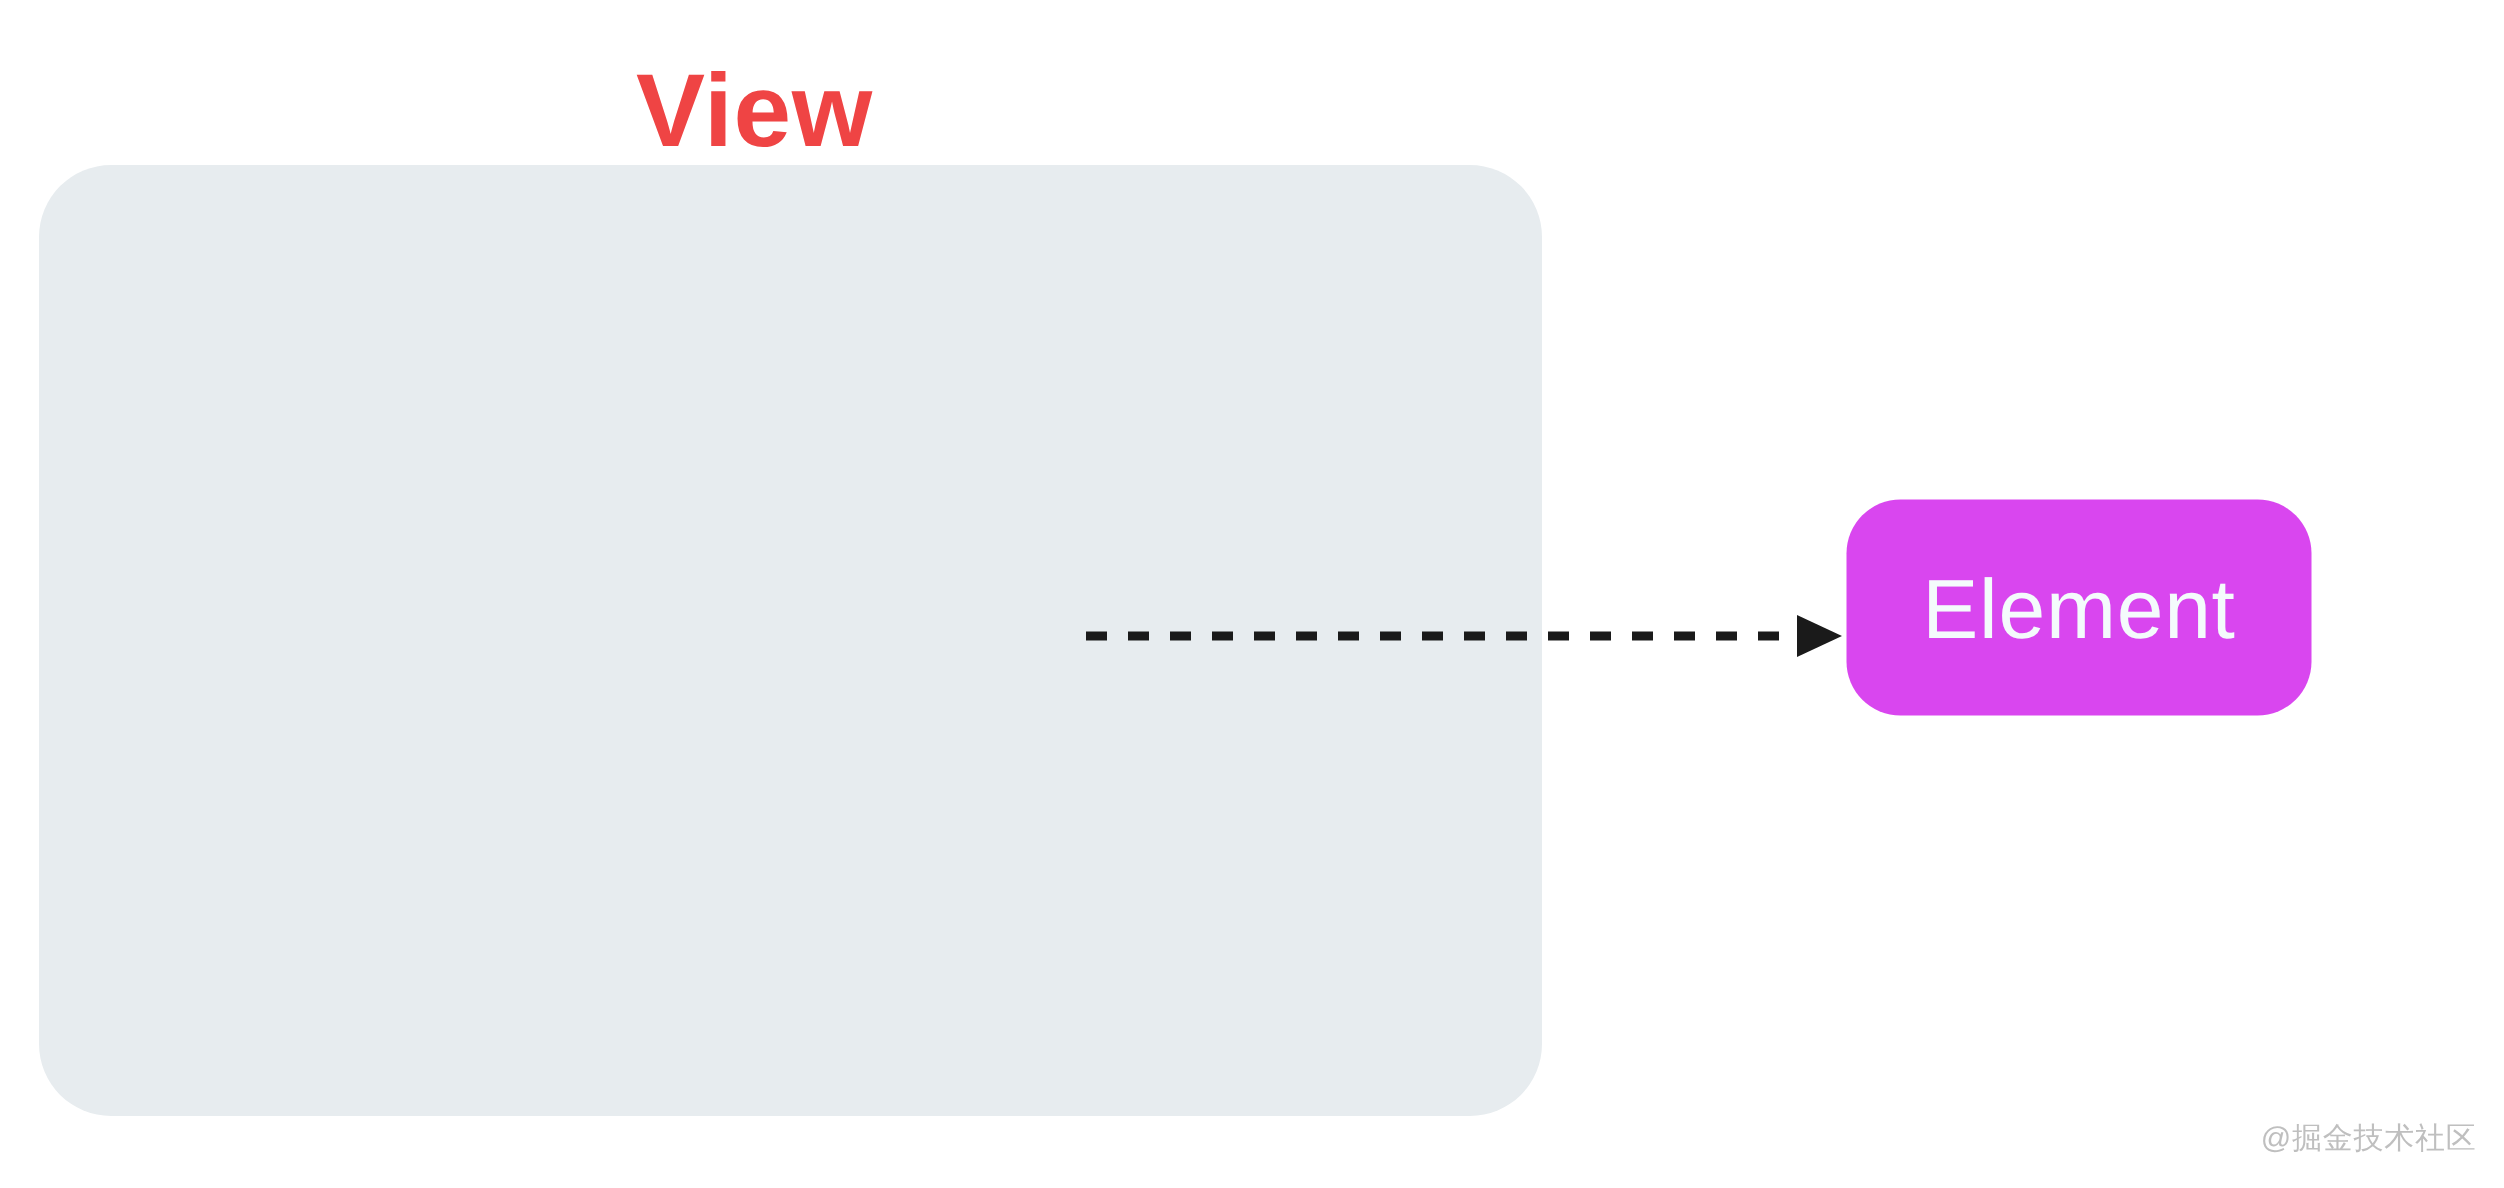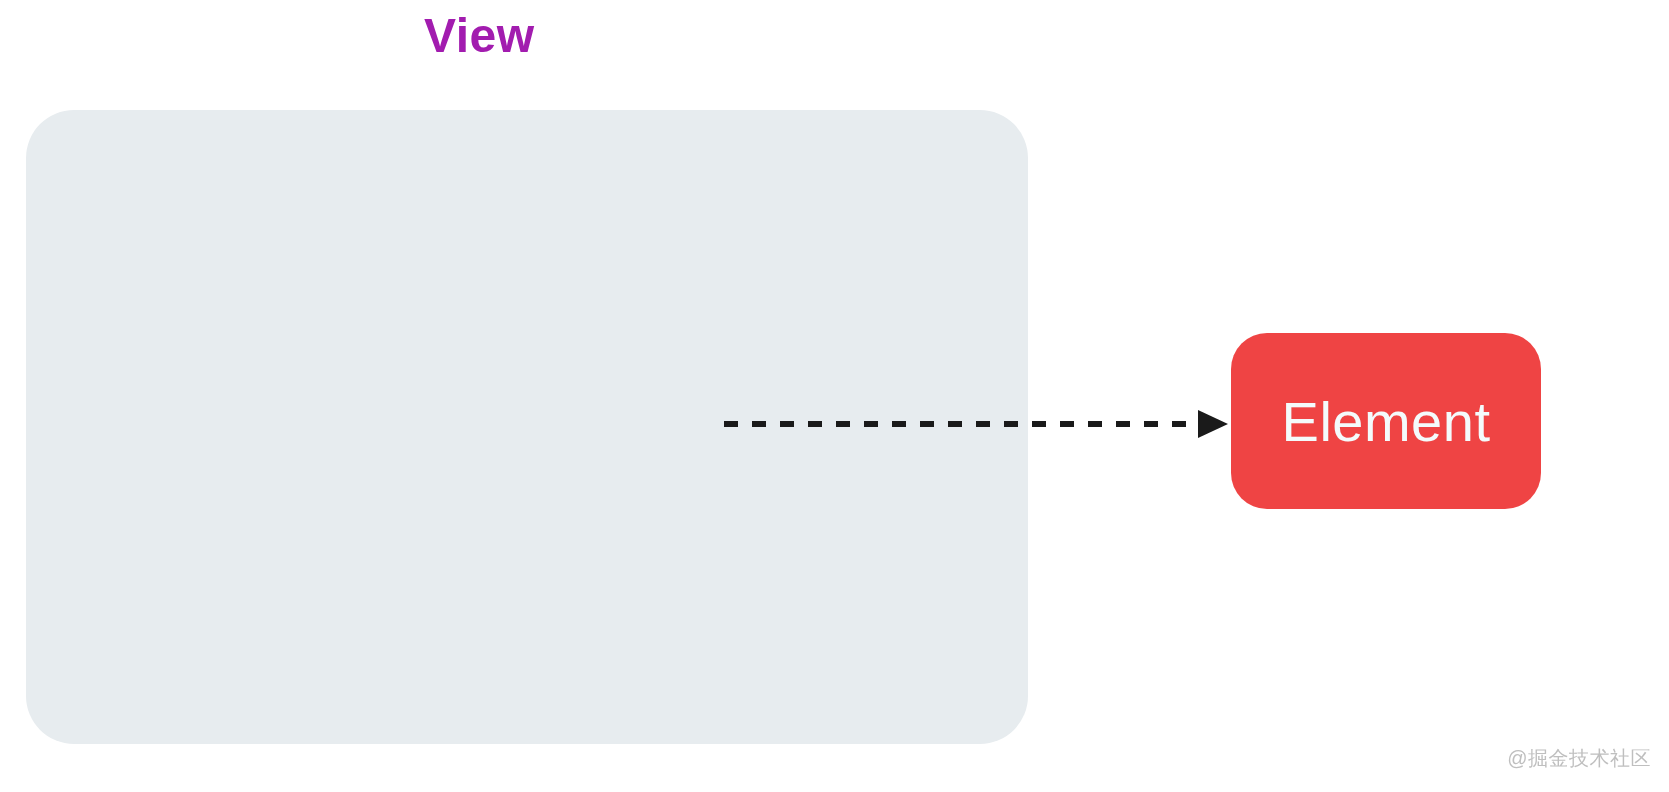--- a/index.html
+++ b/index.html
@@ -11,42 +11,42 @@
       width: 1669px;
       height: 792px;
       background: #ffffff;
       font-family: -apple-system, BlinkMacSystemFont, "Segoe UI", Arial, sans-serif;
       position: relative;
       overflow: hidden;
     }
     .view-title {
       position: absolute;
       left: 424px;
-      top: 8px;
-      font-size: 48px;
+      top: 34px;
+      font-size: 69px;
       font-weight: 700;
-      color: #a21caf;
+      color: #ef4444;
       letter-spacing: 0.5px;
     }
     .view-box {
       position: absolute;
       left: 26px;
       top: 110px;
       width: 1002px;
       height: 634px;
       background: #e7ecef;
       border-radius: 48px;
     }
     .element-box {
       position: absolute;
       left: 1231px;
       top: 333px;
       width: 310px;
-      height: 176px;
-      background: #ef4444;
+      height: 144px;
+      background: #d946ef;
       border-radius: 36px;
       display: flex;
       align-items: center;
       justify-content: center;
     }
     .element-label {
       font-size: 56px;
       font-weight: 400;
       color: #f4fbfc;
       letter-spacing: 0.5px;

